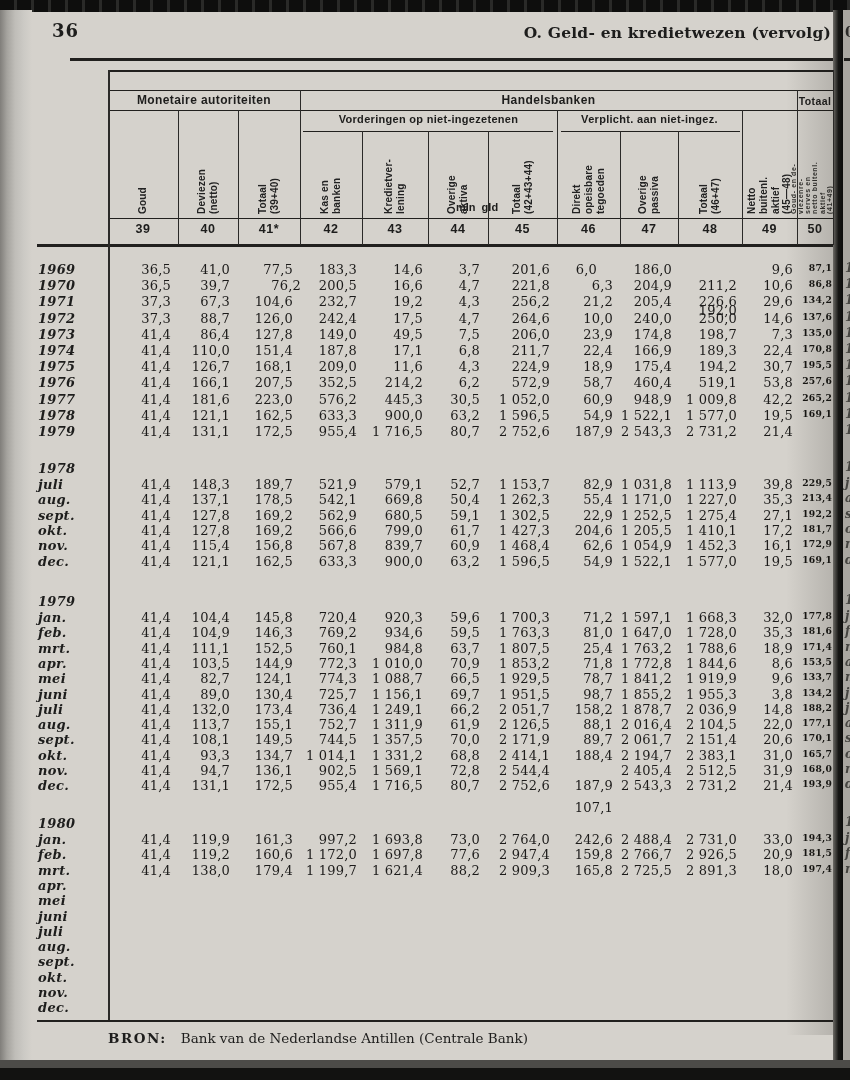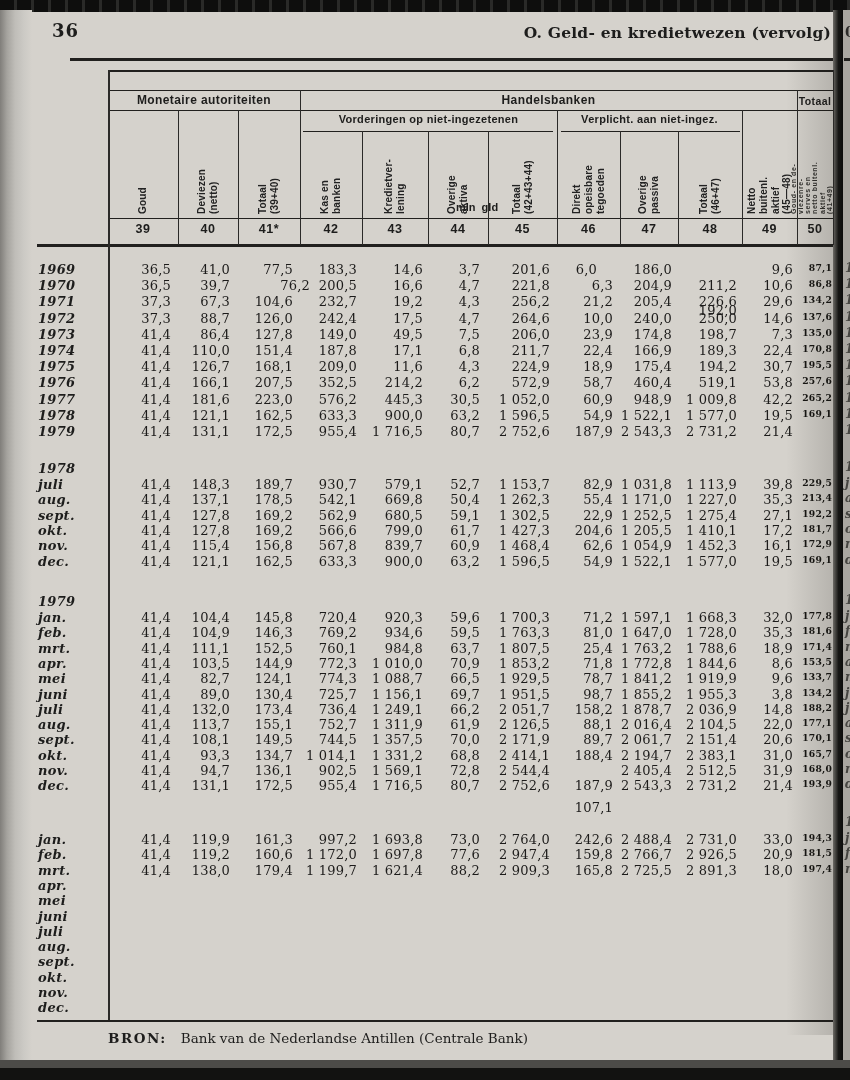--- a/index.html
+++ b/index.html
@@ -184,21 +184,21 @@
         <span class="dcell" style="left: 504px; width: 56px;">6,0</span>
         <span class="dcell" style="left: 583px; width: 52px;">186,0</span>
         <span class="dcell" style="left: 641px; width: 59px; margin-top: 41px;">192,0</span>
         <span class="dcell" style="left: 705px; width: 51px;">9,6</span>
         <span class="dcell c50" style="left: 760px; width: 35px;">87,1</span>
       </div>
       <div class="drow" style="top: 32.2px;">
         <span class="rlabel">1970</span>
         <span class="dcell" style="left: 71px; width: 63px;">36,5</span>
         <span class="dcell" style="left: 141px; width: 52px;">39,7</span>
-        <span class="dcell" style="left: 218px; width: 55px; text-align: right;">76,2</span>
+        <span class="dcell" style="left: 209px; width: 55px; text-align: right;">76,2</span>
         <span class="dcell" style="left: 263px; width: 57px;">200,5</span>
         <span class="dcell" style="left: 325px; width: 61px;">16,6</span>
         <span class="dcell" style="left: 391px; width: 52px;">4,7</span>
         <span class="dcell" style="left: 451px; width: 62px;">221,8</span>
         <span class="dcell" style="left: 520px; width: 56px;">6,3</span>
         <span class="dcell" style="left: 583px; width: 52px;">204,9</span>
         <span class="dcell" style="left: 641px; width: 59px;">211,2</span>
         <span class="dcell" style="left: 705px; width: 51px;">10,6</span>
         <span class="dcell c50" style="left: 760px; width: 35px;">86,8</span>
       </div>
@@ -337,21 +337,21 @@
         <span class="dcell" style="left: 705px; width: 51px;">21,4</span>
       </div>
       <div class="drow" style="top: 215px;">
         <span class="rlabel">1978</span>
       </div>
       <div class="drow" style="top: 231px;">
         <span class="rlabel">juli</span>
         <span class="dcell" style="left: 71px; width: 63px;">41,4</span>
         <span class="dcell" style="left: 141px; width: 52px;">148,3</span>
         <span class="dcell" style="left: 201px; width: 55px;">189,7</span>
-        <span class="dcell" style="left: 263px; width: 57px;">930,7</span>
+        <span class="dcell" style="left: 263px; width: 57px;">521,9</span>
         <span class="dcell" style="left: 325px; width: 61px;">579,1</span>
         <span class="dcell" style="left: 391px; width: 52px;">52,7</span>
         <span class="dcell" style="left: 451px; width: 62px;">1 153,7</span>
         <span class="dcell" style="left: 520px; width: 56px;">82,9</span>
         <span class="dcell" style="left: 583px; width: 52px;">1 031,8</span>
         <span class="dcell" style="left: 641px; width: 59px;">1 113,9</span>
         <span class="dcell" style="left: 705px; width: 51px;">39,8</span>
         <span class="dcell c50" style="left: 760px; width: 35px;">229,5</span>
       </div>
       <div class="drow" style="top: 246.3px;">
@@ -604,20 +604,23 @@
         <span class="dcell" style="left: 201px; width: 55px;">172,5</span>
         <span class="dcell" style="left: 263px; width: 57px;">955,4</span>
         <span class="dcell" style="left: 325px; width: 61px;">1 716,5</span>
         <span class="dcell" style="left: 391px; width: 52px;">80,7</span>
         <span class="dcell" style="left: 451px; width: 62px;">2 752,6</span>
         <span class="dcell" style="left: 520px; width: 56px;">187,9</span>
         <span class="dcell" style="left: 583px; width: 52px;">2 543,3</span>
         <span class="dcell" style="left: 641px; width: 59px;">2 731,2</span>
         <span class="dcell" style="left: 705px; width: 51px;">21,4</span>
         <span class="dcell c50" style="left: 760px; width: 35px;">193,9</span>
+      </div>
+      <div class="drow" style="top: 570px;">
+        <span class="rlabel">1980</span>
       </div>
       <div class="drow" style="top: 586px;">
         <span class="rlabel">jan.</span>
         <span class="dcell" style="left: 71px; width: 63px;">41,4</span>
         <span class="dcell" style="left: 141px; width: 52px;">119,9</span>
         <span class="dcell" style="left: 201px; width: 55px;">161,3</span>
         <span class="dcell" style="left: 263px; width: 57px;">997,2</span>
         <span class="dcell" style="left: 325px; width: 61px;">1 693,8</span>
         <span class="dcell" style="left: 391px; width: 52px;">73,0</span>
         <span class="dcell" style="left: 451px; width: 62px;">2 764,0</span>

